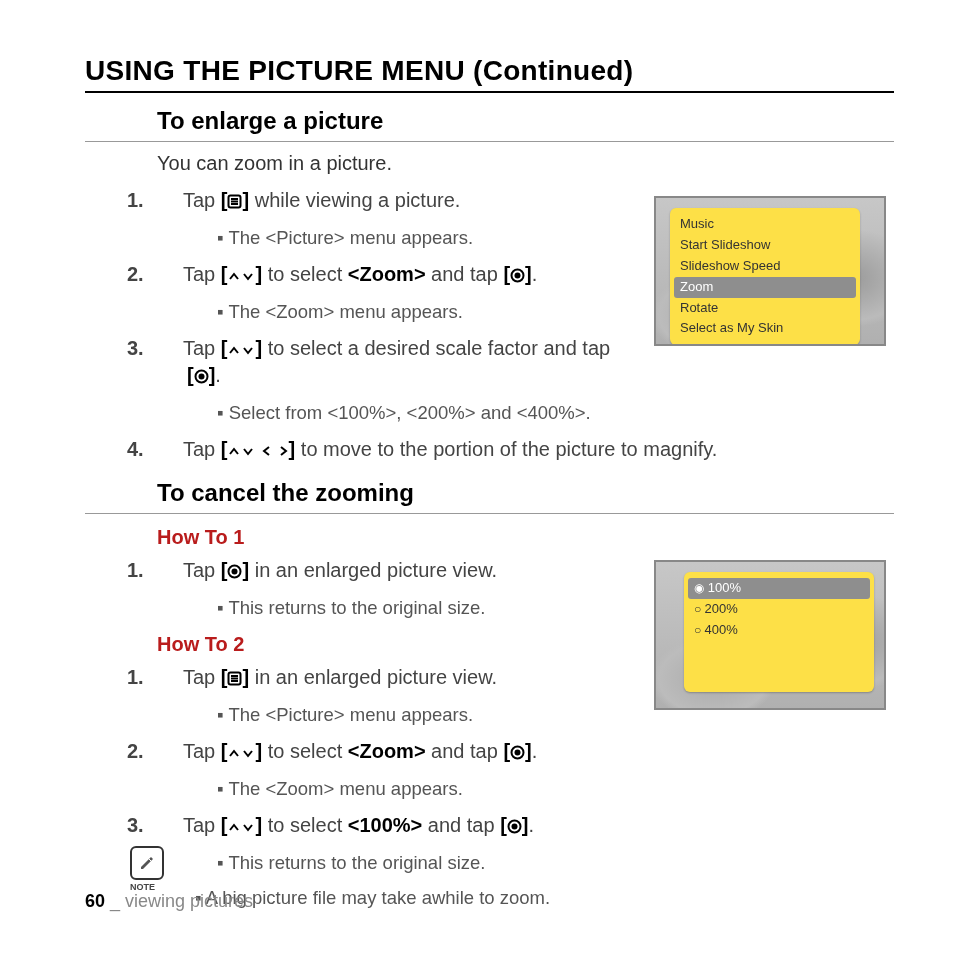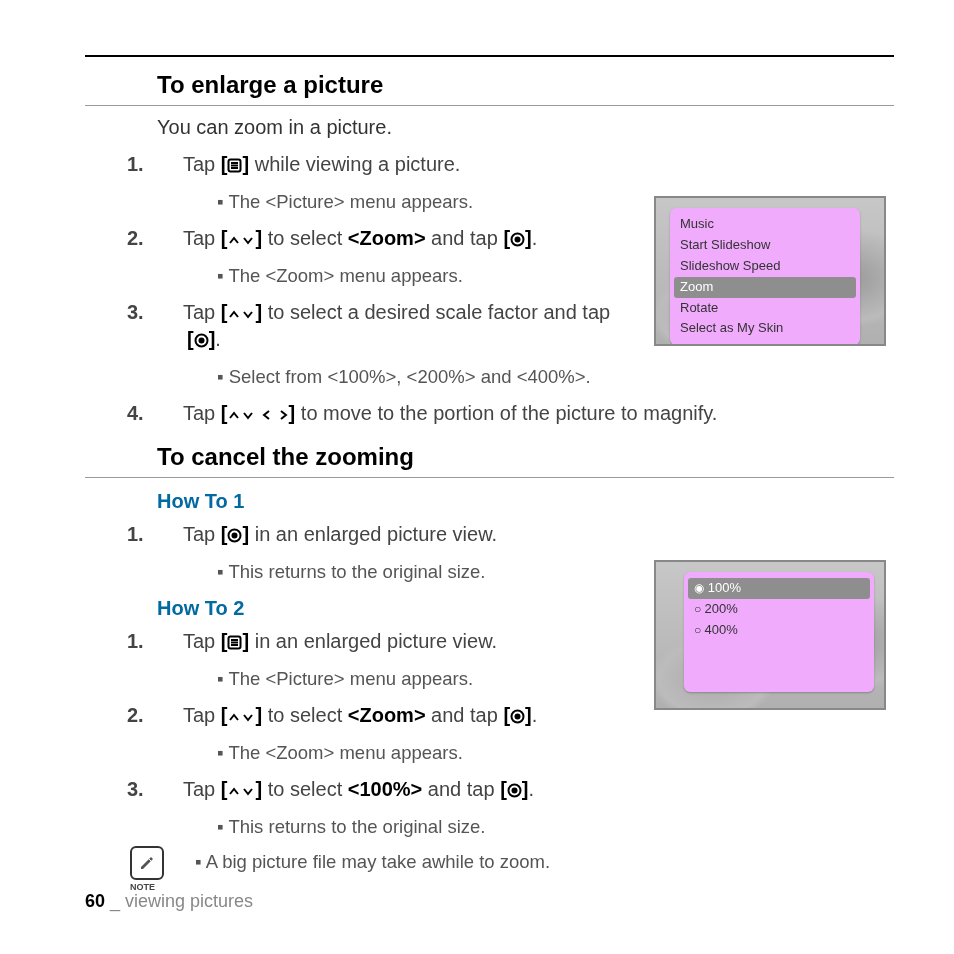--- a/index.html
+++ b/index.html
@@ -59,21 +59,21 @@
     color: #555;
     margin: 6px 0 10px 60px;
     line-height: 1.35;
     text-indent: -14px;
     padding-left: 14px;
   }
   .sub::before { content: "▪ "; color: #555; }
   .howto {
     font-size: 20px;
     font-weight: bold;
-    color: #0369a1;
+    color: #b91c1c;
     margin: 12px 0 8px 0;
   }
   .intro { margin: 8px 0 12px 0; color: #333; font-size: 20px; }
   .bold { font-weight: bold; color: #000; }
   .iconset { white-space: nowrap; font-weight: bold; color: #000; }
   .iconset svg { vertical-align: -2px; }
   .note-icon {
     position: absolute;
     left: 130px;
     bottom: 62px;
@@ -118,21 +118,21 @@
     background:
       radial-gradient(100px 70px at 85% 55%, #999 0%, #bbb 60%, transparent 70%),
       radial-gradient(90px 60px at 25% 80%, #aaa 0%, #bcbcbc 60%, transparent 70%),
       linear-gradient(#c7c7c7, #b0b0b0);
     filter: grayscale(1);
   }
   .device .panel {
     position: absolute;
     left: 14px; top: 10px;
     width: 190px;
-    background: #f0abfc;
+    background: #fde047;
     border-radius: 6px;
     padding: 6px 0;
     box-shadow: 0 1px 2px rgba(0,0,0,.25);
     font-size: 13px;
     color: #333;
   }
   .panel .item {
     padding: 2px 10px;
     line-height: 1.3;
   }
@@ -155,20 +155,21 @@
   svg.menu-i line { stroke: #000; stroke-width: 2; }
   svg.dot-i circle.outer { fill: none; stroke: #000; stroke-width: 2; }
   svg.dot-i circle.inner { fill: #000; }
   svg.arr path { fill: none; stroke: #000; stroke-width: 2; }
 </style>
 </head>
 <body>
 
 <div class="page">
 
+  <h1 class="main">USING THE PICTURE MENU (Continued)</h1>
   <div class="rule"></div>
 
   <h2 class="section">To enlarge a picture</h2>
   <div class="rule under-h2"></div>
 
   <div class="content">
     <p class="intro">You can zoom in a picture.</p>
     <ol class="steps" id="enlarge-steps">
         <li style="max-width: 460px;"><span class="num">1.</span><span>Tap <span class="iconset">[<svg class="menu-i" width="15" height="15" viewBox="0 0 15 15">
                 <rect x="1.5" y="1.5" width="12" height="12" rx="2"></rect>

